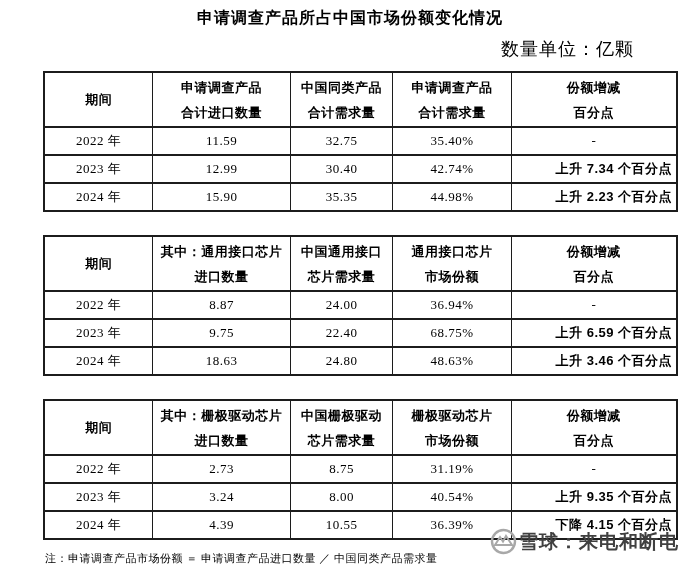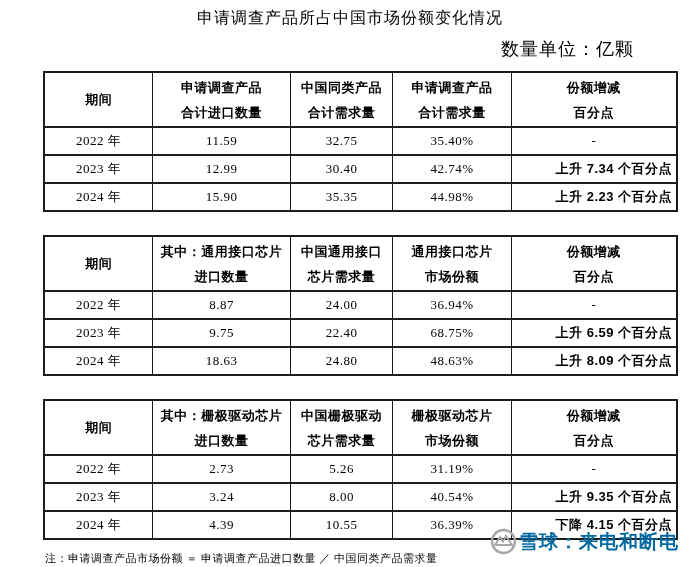--- a/index.html
+++ b/index.html
@@ -4,21 +4,21 @@
 <style>
   html,body{margin:0;padding:0;}
   body{
     width:700px;height:567px;background:#ffffff;position:relative;
     font-family:"Liberation Serif","DejaVu Serif",serif;color:#000;
     overflow:hidden;
   }
   .title{
     text-align:center;
     font-family:"Liberation Sans","DejaVu Sans",sans-serif;
-    font-weight:400;font-size:16px;letter-spacing:1px;
+    font-weight:700;font-size:16px;letter-spacing:1px;
     padding-top:8px;margin:0;
   }
   .unit{
     width:635px;margin:8px 22px 0 43px;box-sizing:border-box;
     text-align:right;padding-right:44px;
     font-size:18px;letter-spacing:1px;
   }
   table.dtable{
     width:635px;margin:10px 22px 0 43px;
     border-collapse:collapse;table-layout:fixed;
@@ -49,21 +49,21 @@
   .col-c2{width:16.2%;}
   .col-c3{width:18.7%;}
   .col-c4{width:26.2%;}
   .note{
     margin:11px 0 0 45px;
     font-size:11px;letter-spacing:0.5px;
   }
   .watermark{
     position:absolute;left:490px;top:528px;
     display:flex;align-items:center;gap:2px;
-    color:#0369a1;
+    color:#404040;
     font-family:"Liberation Sans","DejaVu Sans",sans-serif;
     font-weight:700;font-size:19px;letter-spacing:1px;
     white-space:nowrap;pointer-events:none;
   }
   .watermark svg{display:block;}
 </style>
 </head>
 <body>
 
 <h1 class="title">申请调查产品所占中国市场份额变化情况</h1>
@@ -170,21 +170,21 @@
         <td>9.75</td>
         <td>22.40</td>
         <td>68.75%</td>
         <td class="delta">上升 6.59 个百分点</td>
       </tr>
       <tr>
         <td>2024 年</td>
         <td>18.63</td>
         <td>24.80</td>
         <td>48.63%</td>
-        <td class="delta">上升 8.09 个百分点</td>
+        <td class="delta">上升 3.46 个百分点</td>
       </tr>
     </tbody>
 </table>
 
 <table class="dtable">
   <colgroup>
     <col class="col-c0">
       <col class="col-c1">
       <col class="col-c2">
       <col class="col-c3">
@@ -210,21 +210,21 @@
         <th>
           <span class="hline">份额增减</span>
           <span class="hline">百分点</span>
         </th>
       </tr>
     </thead>
   <tbody>
       <tr>
         <td>2022 年</td>
         <td>2.73</td>
-        <td>5.26</td>
+        <td>8.75</td>
         <td>31.19%</td>
         <td>-</td>
       </tr>
       <tr>
         <td>2023 年</td>
         <td>3.24</td>
         <td>8.00</td>
         <td>40.54%</td>
         <td class="delta">上升 9.35 个百分点</td>
       </tr>

